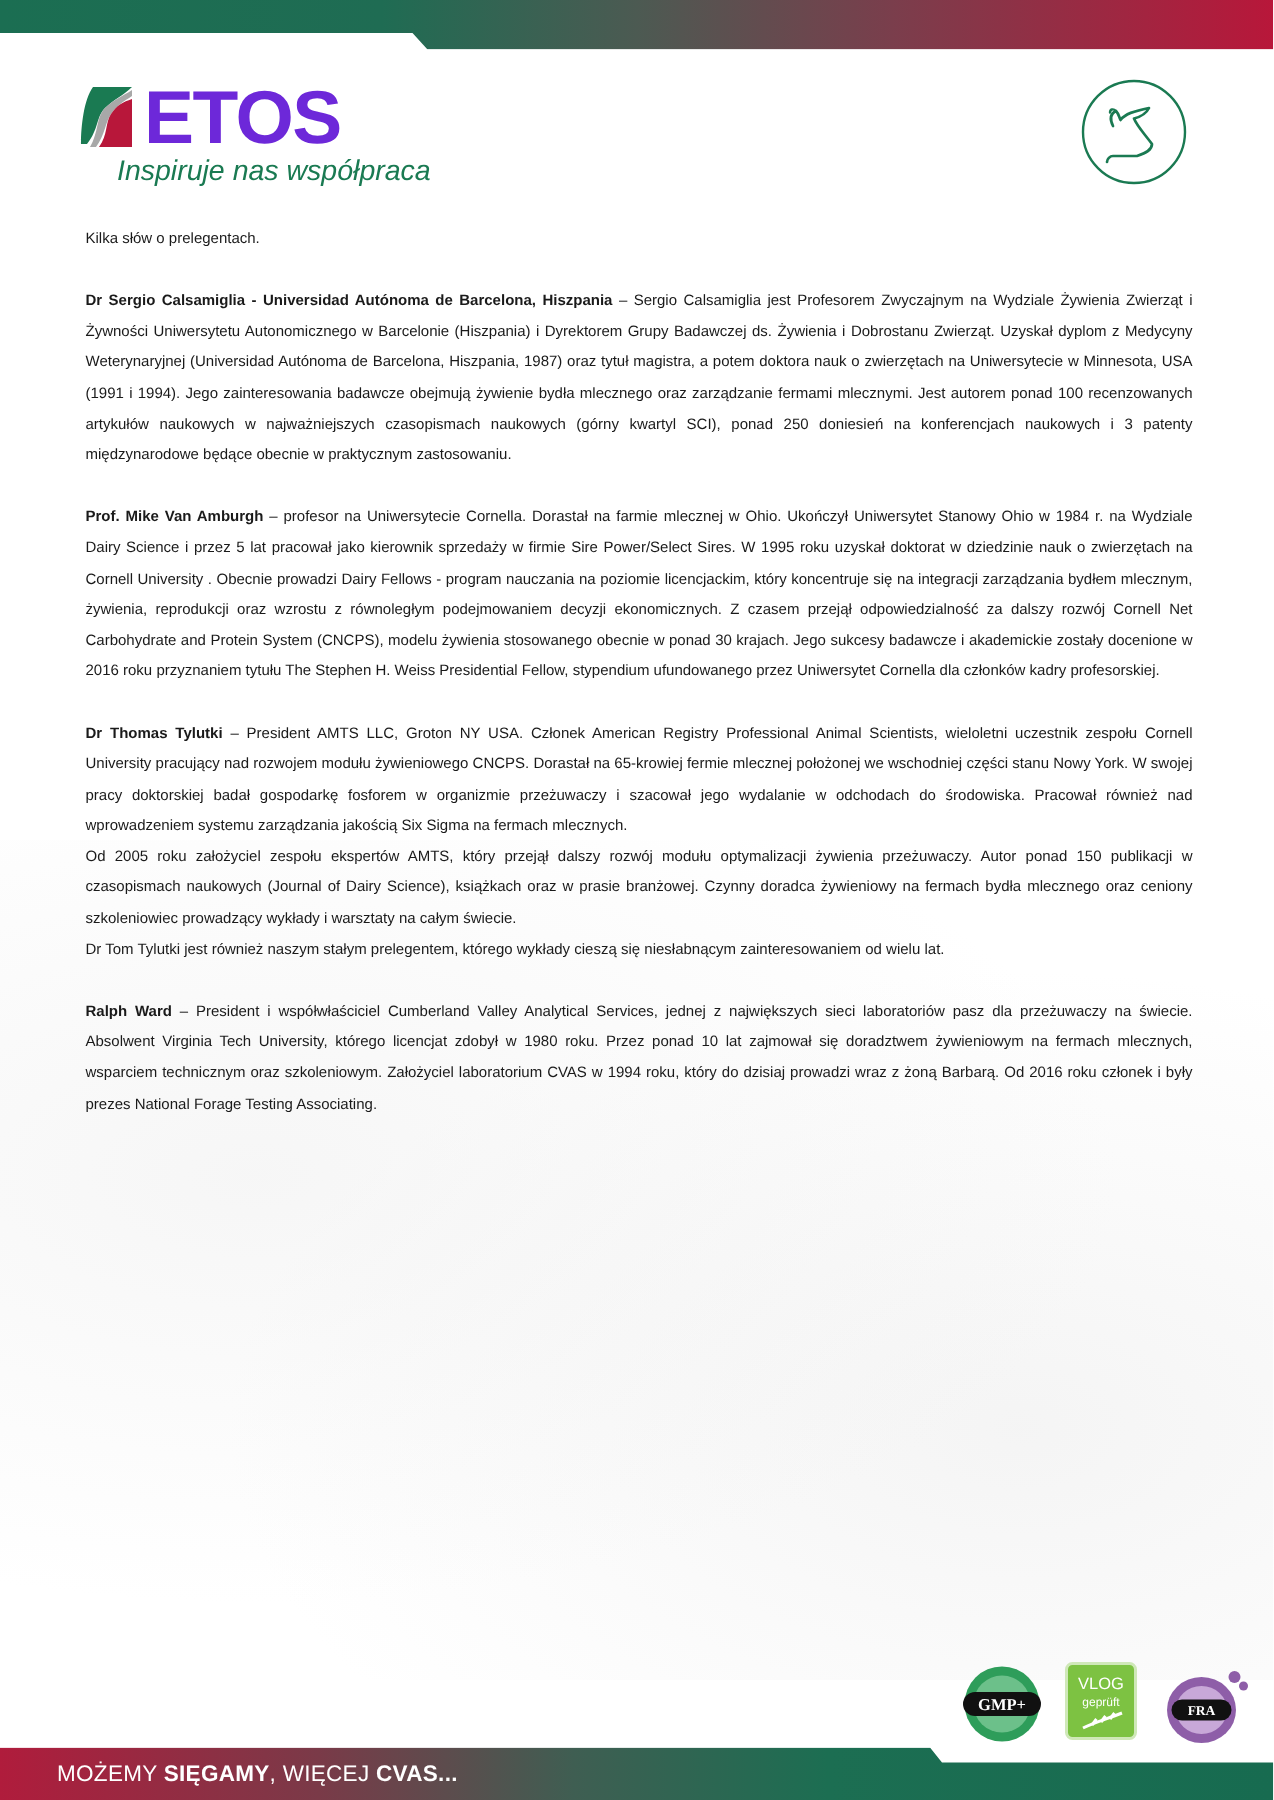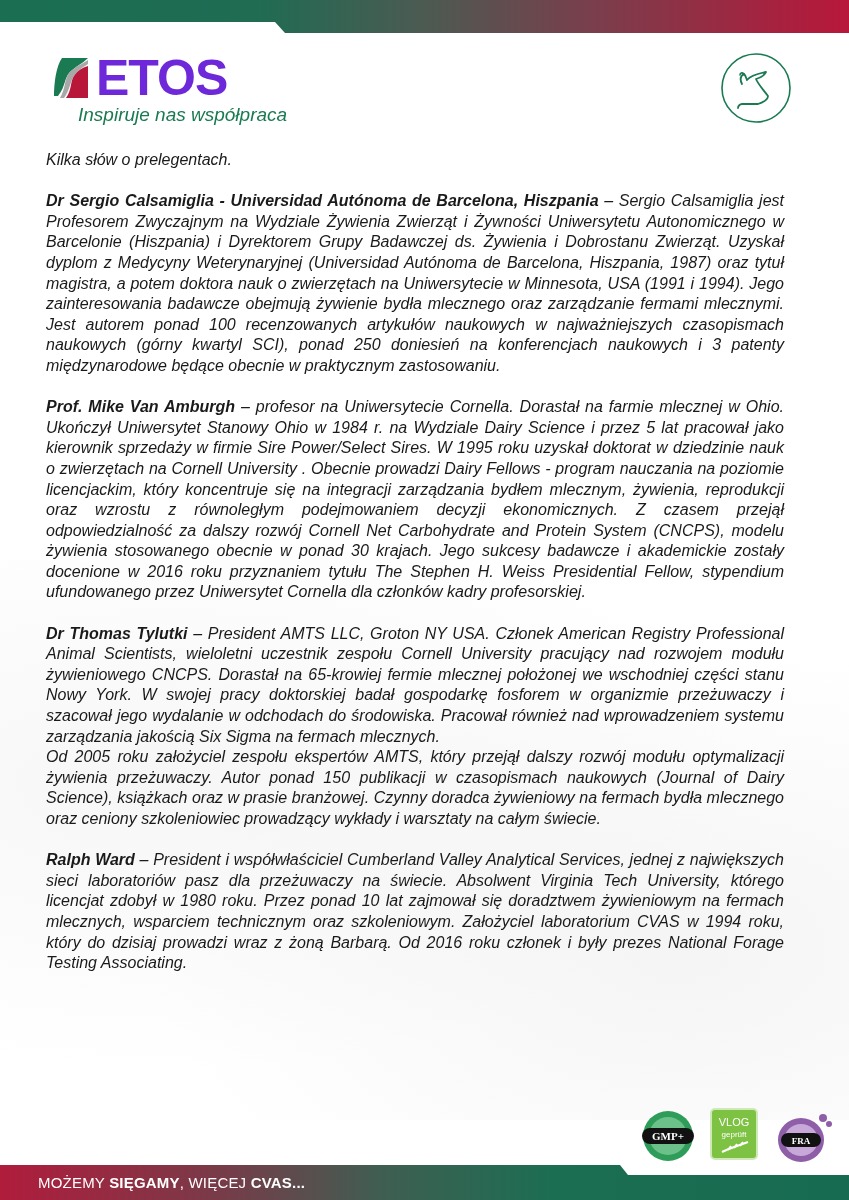--- a/index.html
+++ b/index.html
@@ -28,22 +28,22 @@
       font-family: "Liberation Sans", sans-serif; font-weight: bold;
       font-size: 50px; line-height: 52px; color: #6d28d9; letter-spacing: -1px;
     }
     .logo-tagline {
       position: absolute; left: 2px; top: 52px;
       font-family: Liberation Sans, sans-serif; font-style: italic;
       font-size: 19px; color: #1a7a52; white-space: nowrap; margin-left: 24px;
     }
     .cow-badge { position: absolute; left: 720px; top: 52px; width: 72px; height: 72px; }
     .content {
-      position: absolute; left: 46px; top: 150px; width: 738px;
-      font-size: 16px; line-height: 20.6px; text-align: justify; font-style: italic;
+      position: absolute; left: 57px; top: 150px; width: 738px;
+      font-size: 10px; line-height: 20.6px; text-align: justify;
     }
     .intro { margin: 0 0 20.6px 0; }
     .bio { margin: 0 0 20.6px 0; }
     .bio p { margin: 0; }
     .bio b { font-weight: bold; }
     .certs { position: absolute; left: 640px; top: 1108px; width: 200px; height: 56px; }
     .cert { position: absolute; top: 0; }
     .bottom-bar {
       position: absolute; left: 0; top: 1165px; width: 849px; height: 35px;
       background: linear-gradient(90deg, #b01c3c 0%, #7a3a48 25%, #3f5e52 45%, #1c6e52 65%, #176b50 100%);
@@ -85,20 +85,21 @@
     <p><b>Dr Sergio Calsamiglia - Universidad Autónoma de Barcelona, Hiszpania</b><span> – Sergio Calsamiglia jest Profesorem Zwyczajnym na Wydziale Żywienia Zwierząt i Żywności Uniwersytetu Autonomicznego w  Barcelonie (Hiszpania) i Dyrektorem Grupy Badawczej ds. Żywienia i Dobrostanu Zwierząt. Uzyskał dyplom z Medycyny Weterynaryjnej (Universidad Autónoma de Barcelona, Hiszpania, 1987) oraz tytuł magistra, a potem doktora nauk o zwierzętach na Uniwersytecie w Minnesota, USA (1991 i 1994). Jego zainteresowania badawcze obejmują żywienie bydła mlecznego oraz zarządzanie fermami mlecznymi. Jest autorem ponad 100 recenzowanych artykułów naukowych w najważniejszych czasopismach naukowych (górny kwartyl SCI), ponad 250 doniesień na konferencjach naukowych i 3 patenty międzynarodowe będące obecnie w praktycznym zastosowaniu.</span></p>
   </div>
 
   <div class="bio">
     <p><b>Prof. Mike Van Amburgh</b><span> – profesor na Uniwersytecie Cornella. Dorastał na farmie mlecznej w Ohio. Ukończył Uniwersytet Stanowy Ohio w 1984 r. na Wydziale Dairy Science i przez 5 lat pracował jako kierownik sprzedaży w firmie Sire Power/Select Sires.  W 1995 roku uzyskał doktorat  w dziedzinie  nauk o zwierzętach na Cornell University . Obecnie prowadzi Dairy Fellows - program nauczania na poziomie licencjackim, który koncentruje się na integracji zarządzania bydłem mlecznym, żywienia, reprodukcji oraz wzrostu z równoległym podejmowaniem decyzji ekonomicznych. Z czasem przejął odpowiedzialność za dalszy rozwój Cornell Net Carbohydrate and Protein System (CNCPS), modelu żywienia stosowanego obecnie w ponad 30 krajach. Jego sukcesy badawcze i akademickie zostały docenione w 2016 roku przyznaniem tytułu The Stephen H. Weiss Presidential Fellow, stypendium ufundowanego przez Uniwersytet Cornella dla członków kadry profesorskiej.</span></p>
   </div>
 
   <div class="bio">
     <p><b>Dr Thomas Tylutki</b><span> – President AMTS LLC, Groton NY USA. Członek American Registry Professional Animal Scientists, wieloletni uczestnik zespołu Cornell University pracujący nad rozwojem modułu żywieniowego CNCPS. Dorastał na 65-krowiej fermie mlecznej położonej we wschodniej części stanu Nowy York. W swojej pracy doktorskiej badał gospodarkę fosforem w organizmie przeżuwaczy i szacował jego wydalanie w odchodach do środowiska. Pracował również nad wprowadzeniem systemu zarządzania jakością Six Sigma na fermach mlecznych.</span></p>
     <p>Od 2005 roku założyciel zespołu ekspertów AMTS, który przejął dalszy rozwój modułu optymalizacji żywienia przeżuwaczy. Autor ponad 150 publikacji w czasopismach naukowych (Journal of Dairy Science), książkach oraz w prasie branżowej. Czynny doradca żywieniowy na fermach bydła mlecznego oraz ceniony szkoleniowiec prowadzący wykłady i warsztaty na całym świecie.</p>
+    <p>Dr Tom Tylutki jest również naszym stałym prelegentem, którego wykłady cieszą się niesłabnącym zainteresowaniem od wielu lat.</p>
   </div>
 
   <div class="bio">
     <p><b>Ralph Ward</b><span> – President i współwłaściciel Cumberland Valley Analytical Services, jednej z największych sieci laboratoriów pasz dla przeżuwaczy na świecie. Absolwent Virginia Tech University, którego licencjat zdobył w 1980 roku. Przez ponad 10 lat zajmował się doradztwem żywieniowym na fermach mlecznych, wsparciem technicznym oraz szkoleniowym. Założyciel laboratorium CVAS w 1994 roku, który do dzisiaj prowadzi wraz z żoną Barbarą. Od 2016 roku członek i były prezes National Forage Testing Associating.</span></p>
   </div>
 </div>
 
 <div class="certs">
   <svg class="cert" style="left:0" width="56" height="56" viewBox="0 0 56 56">
     <circle cx="28" cy="28" r="25" fill="#2e9d5a"></circle>

